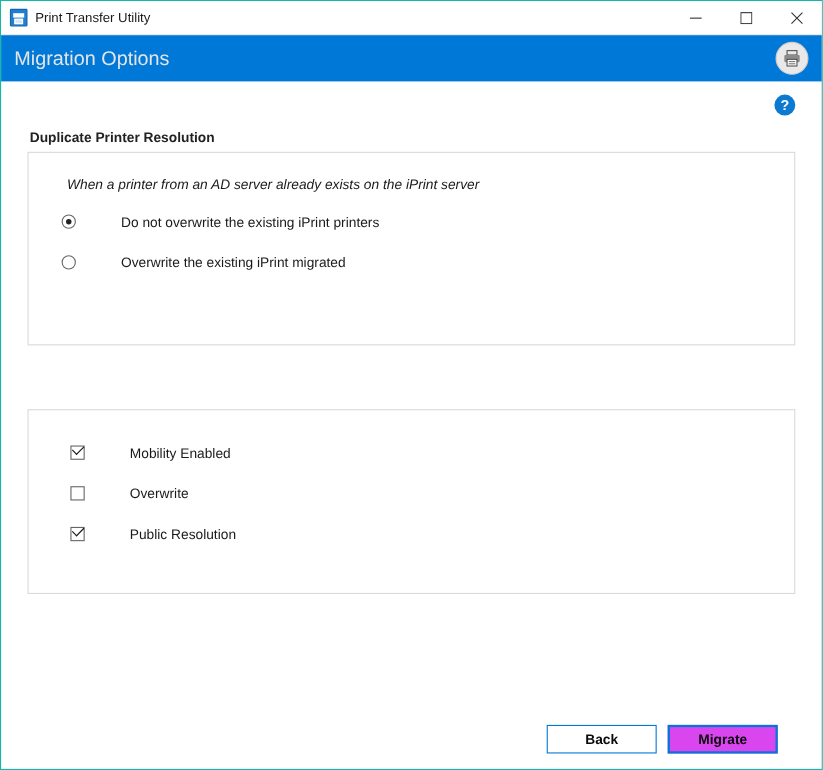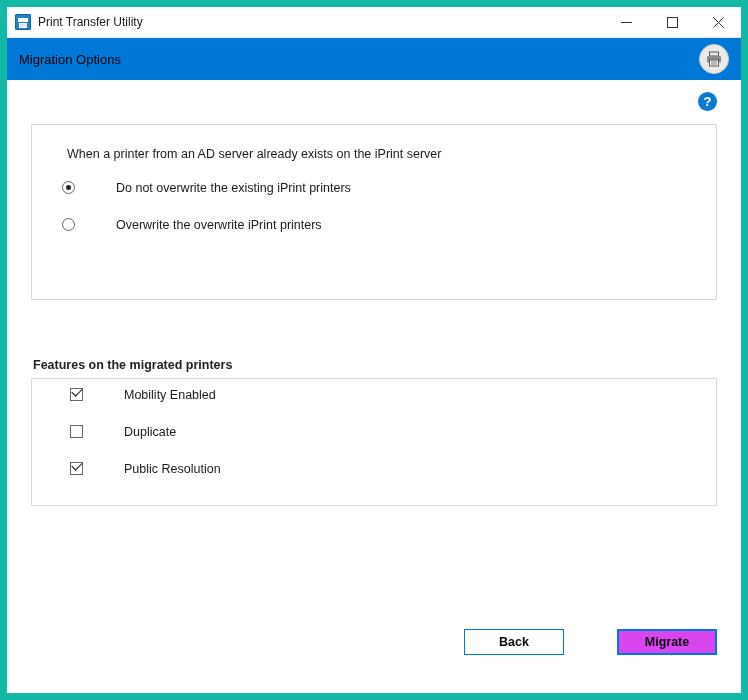--- a/index.html
+++ b/index.html
@@ -13,21 +13,21 @@
     font-family: "Liberation Sans", sans-serif;
     font-size: 12px;
     color: #000000;
     overflow: hidden;
   }
   .window {
     position: relative;
     width: 748px;
     height: 700px;
     box-sizing: border-box;
-    border: 7px solid #14b8a6;
+    border: 1px solid #14b8a6;
     background: #ffffff;
     display: flex;
     flex-direction: column;
   }
   
   .titlebar {
     height: 30px;
     min-height: 30px;
     background: #ffffff;
     display: flex;
@@ -86,22 +86,22 @@
   .header {
     height: 42px;
     min-height: 42px;
     background: #0078d7;
     display: flex;
     align-items: center;
     padding: 0 12px 0 12px;
     box-sizing: border-box;
   }
   .header-title {
-    color: #000000;
-    font-size: 13px;
+    color: #e5e5e5;
+    font-size: 18px;
     flex: 1;
   }
   .header-printer {
     width: 30px;
     height: 30px;
     border-radius: 50%;
     background: #e9e9e9;
     border: 1px solid #cccccc;
     display: flex;
     align-items: center;
@@ -142,27 +142,28 @@
     font-weight: bold;
     color: #222222;
     margin: 0 0 6px 2px;
   }
   .panel {
     border: 1px solid #d9d9d9;
     background: #ffffff;
     box-sizing: border-box;
   }
   .panel-1 { height: 176px; padding: 22px 30px 0 30px; }
-  .panel-2 { height: 128px; padding: 5px 30px 0 38px; }
+  .panel-2 { height: 168px; padding: 28px 30px 0 38px; }
 
   .panel-desc {
     font-size: 12.5px;
     color: #1a1a1a;
     margin-bottom: 16px;
     margin-left: 5px;
+    font-style: italic;
   }
   .radio-row, .check-row {
     display: flex;
     align-items: center;
     height: 21px;
     margin-bottom: 16px;
   }
   .radio {
     width: 13px;
     height: 13px;
@@ -208,25 +209,24 @@
   .opt-label { font-size: 12.5px; color: #1a1a1a; margin-left: 32px; }
 
   .spacer-1 { height: 58px; }
   .top-gap { height: 8px; }
 
   
   .footer {
     height: 64px;
     min-height: 64px;
     display: flex;
-    align-items: flex-start;
+    align-items: flex-end;
     justify-content: flex-end;
-    padding: 0 24px 14px 0;
-    box-sizing: border-box;
-    gap: 43px;
+    padding: 0 40px 14px 0;
+    box-sizing: border-box;
   }
   .btn {
     width: 100px;
     height: 26px;
     border: 1px solid #0078d7;
     background: #ffffff;
     color: #0a0a0a;
     font-size: 12.5px;
     font-weight: bold;
     display: flex;
@@ -279,47 +279,47 @@
   </div>
 
   <div class="body">
 
     <div class="help-row">
       <div class="help-icon">?</div>
     </div>
 
     <div class="top-gap"></div>
 
+    <div class="section-label">Duplicate Printer Resolution</div>
     <div class="panel panel-1">
       <div class="panel-desc">When a printer from an AD server already exists on the iPrint server</div>
 
       <div class="radio-row">
         <span class="radio checked"></span>
         <span class="opt-label">Do not overwrite the existing iPrint printers</span>
       </div>
 
       <div class="radio-row">
         <span class="radio"></span>
-        <span class="opt-label">Overwrite the overwrite iPrint printers</span>
+        <span class="opt-label">Overwrite the existing iPrint migrated</span>
       </div>
     </div>
 
     <div class="spacer-1"></div>
 
-    <div class="section-label">Features on the migrated printers</div>
     <div class="panel panel-2">
 
       <div class="check-row">
         <span class="checkbox checked"></span>
         <span class="opt-label">Mobility Enabled</span>
       </div>
 
       <div class="check-row">
         <span class="checkbox"></span>
-        <span class="opt-label">Duplicate</span>
+        <span class="opt-label">Overwrite</span>
       </div>
 
 
       <div class="check-row">
         <span class="checkbox checked"></span>
         <span class="opt-label">Public Resolution</span>
       </div>
 
     </div>
   </div>

